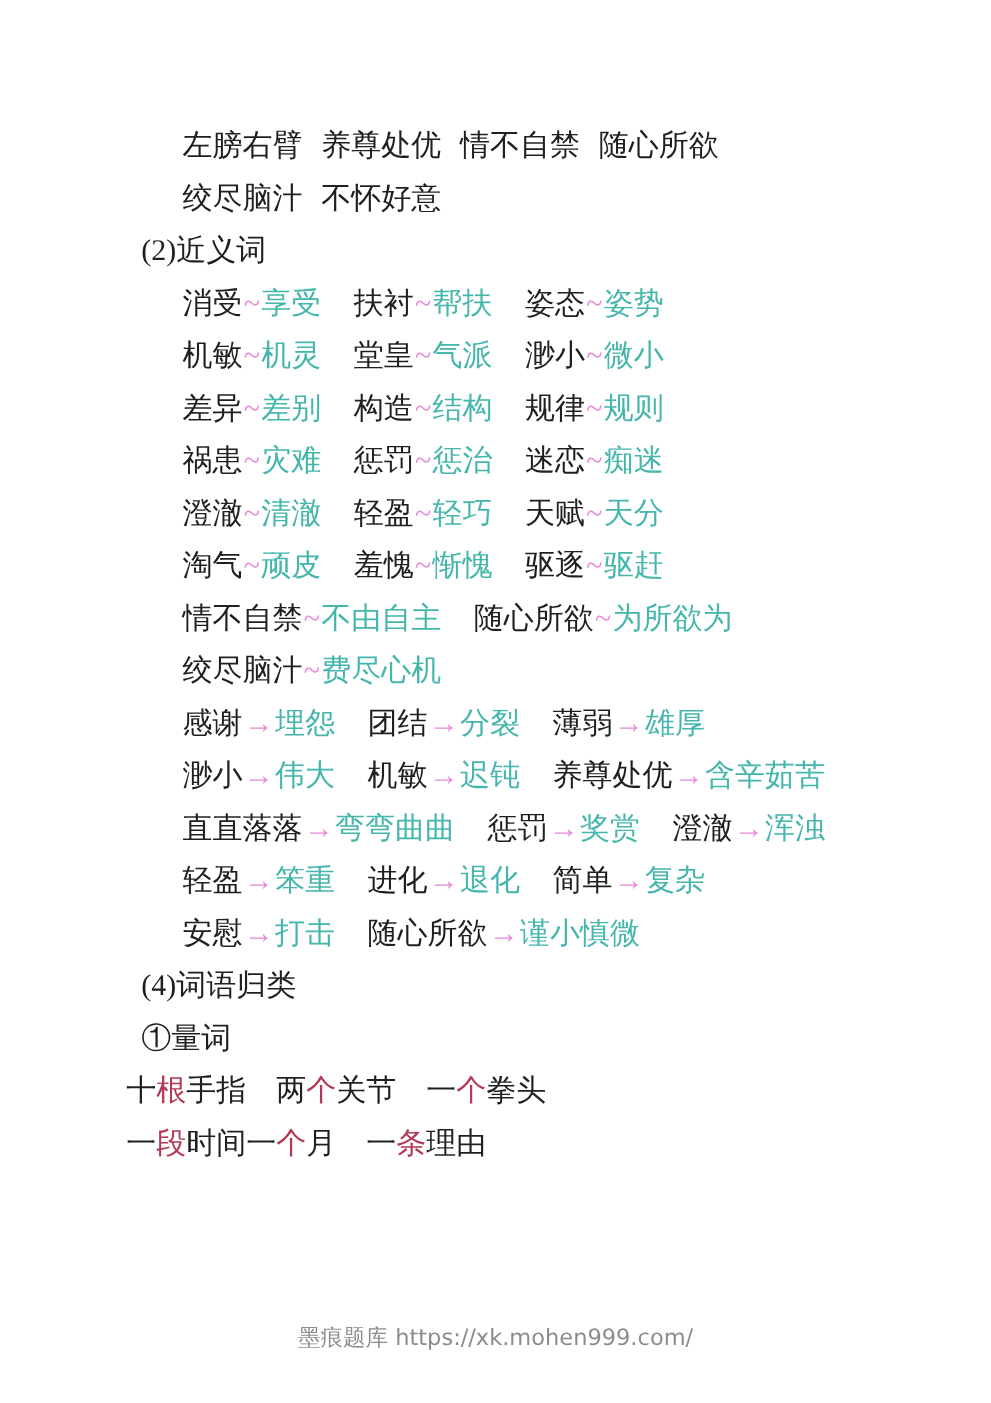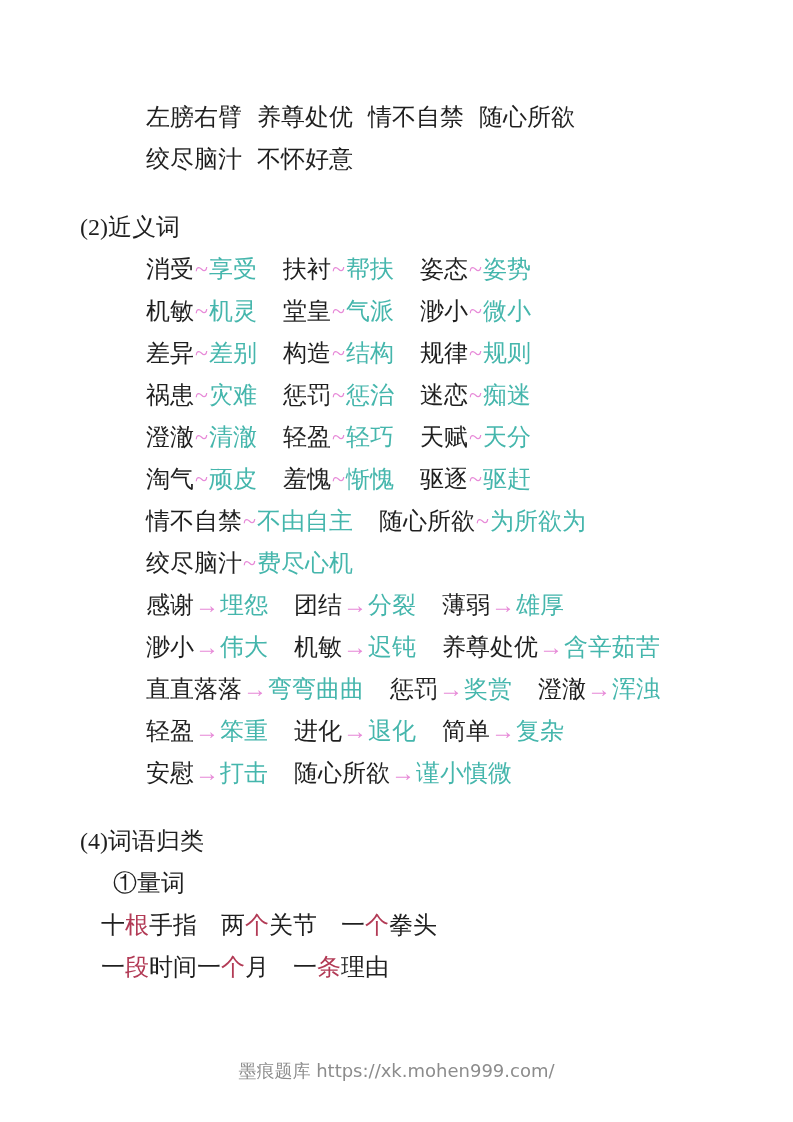--- a/index.html
+++ b/index.html
@@ -21,21 +21,21 @@
     position: relative;
   }
   .content {
     padding-top: 96px;
   }
   .line {
     font-size: 24px;
     line-height: 42px;
     white-space: nowrap;
   }
-  .ind-head { padding-left: 80px; margin-top: 26px; }
+  .ind-head { padding-left: 113px; }
   .ind-body { padding-left: 146px; }
   .ind-sub  { padding-left: 113px; }
   .ind-deep { padding-left: 101px; }
 
   .word:not(:last-child)   { margin-right: 15px; }
   .pair:not(:last-child)   { margin-right: 26px; }
   .phrase:not(:last-child) { margin-right: 24px; }
 
   .sep {
     color: var(--pink, #e78ad8);

